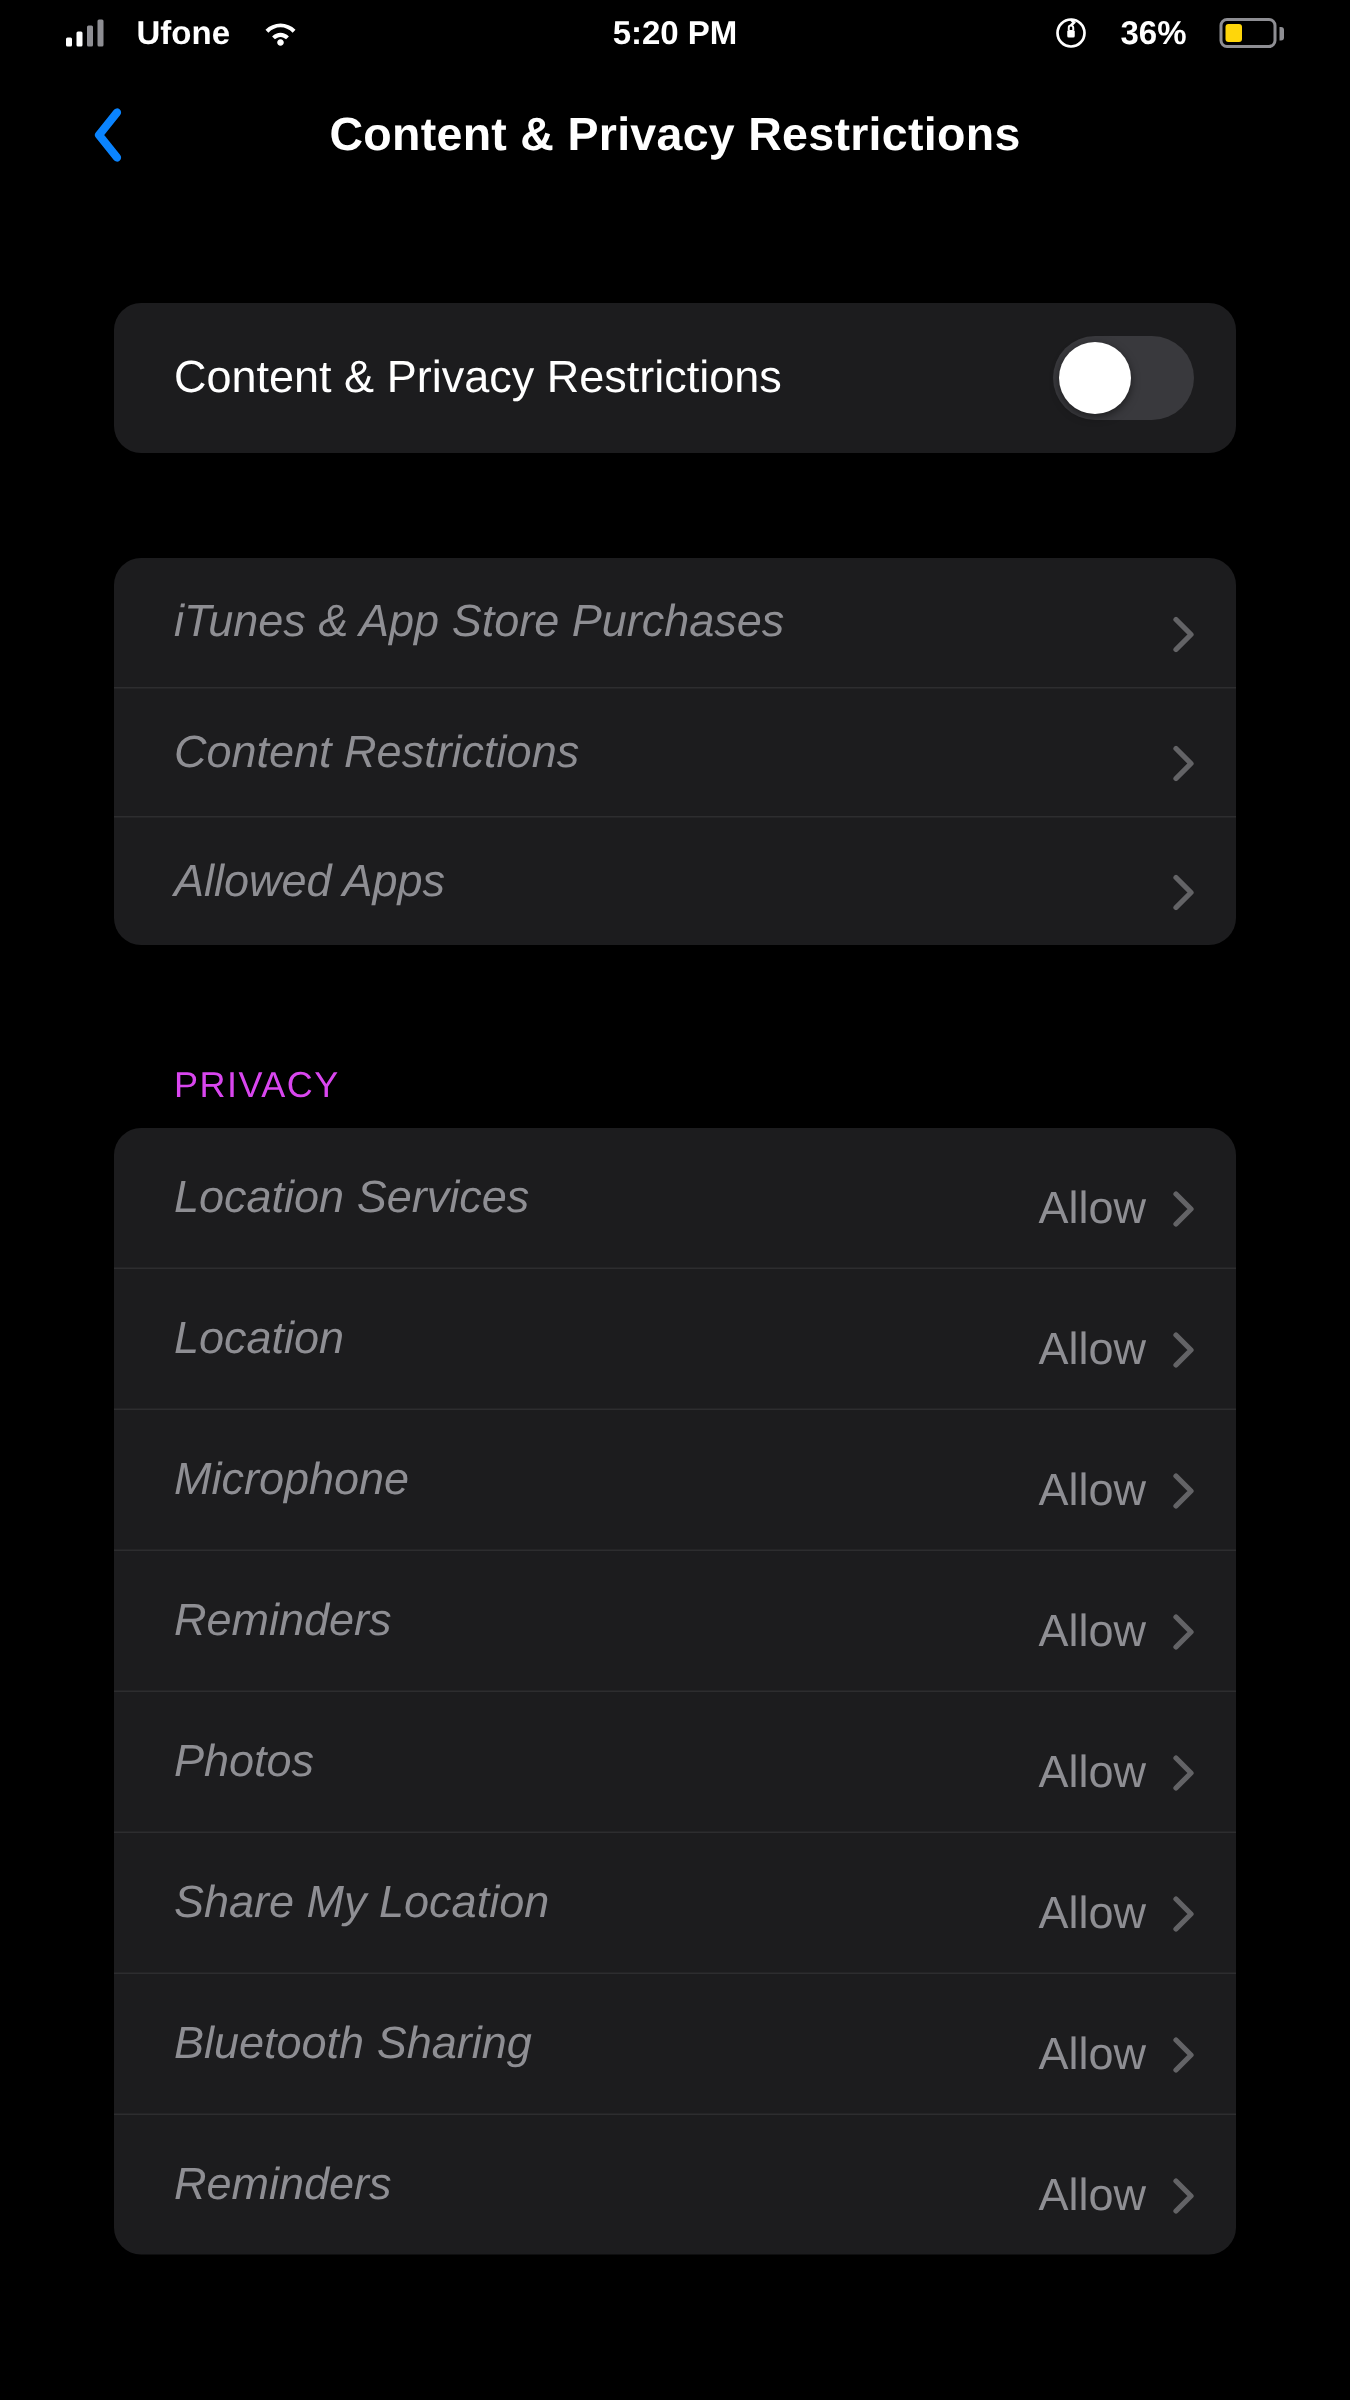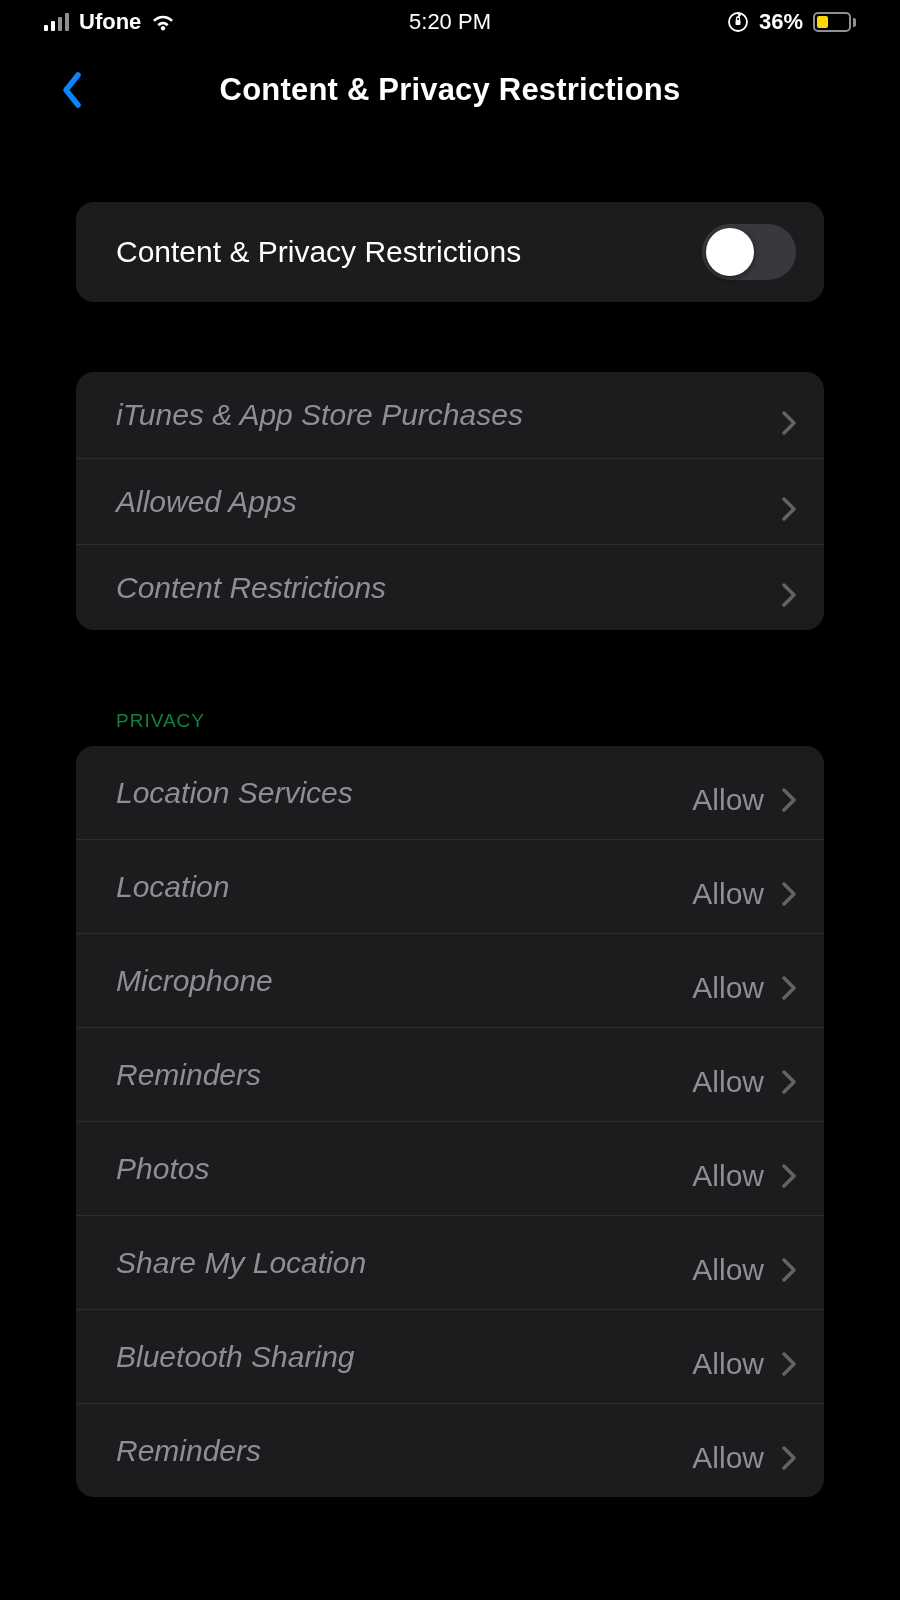--- a/index.html
+++ b/index.html
@@ -15,22 +15,22 @@
   
   .status-bar {
     height: 44px;
     display: flex;
     align-items: center;
     justify-content: space-between;
     padding: 0 8px;
     font-size: 22px;
     font-weight: 600;
   }
-  .status-left, .status-right { display: flex; align-items: center; gap: 10px; }
-  .status-center { position: absolute; left: 50%; transform: translateX(-50%); font-weight: 400;}
+  .status-left, .status-right { display: flex; align-items: center; gap: 22px; }
+  .status-center { position: absolute; left: 50%; transform: translateX(-50%); font-weight: 700;}
   .signal-bars { display: flex; align-items: flex-end; gap: 3px; height: 18px; }
   .signal-bars span { width: 4px; background: #8e8e93; border-radius: 1px; }
   .signal-bars span:nth-child(1){height:6px;background:#fff;}
   .signal-bars span:nth-child(2){height:10px;background:#fff;}
   .signal-bars span:nth-child(3){height:14px;}
   .signal-bars span:nth-child(4){height:18px;}
   .wifi-icon svg, .lock-icon svg { display:block; }
   .battery {
     display: flex; align-items: center; gap: 2px;
   }
@@ -63,22 +63,22 @@
     letter-spacing: 0.2px;
   }
   
   .content { padding: 0 40px; margin-top: 80px; }
   .group {
     background: #1c1c1e;
     border-radius: 18px;
     overflow: hidden;
   }
   .section-header {
-    font-size: 19px;
-    color: #15803d;
+    font-size: 24px;
+    color: #d946ef;
     letter-spacing: 1px;
     padding: 0 0 14px 40px;
     font-weight: 500;
   }
   .row {
     display: flex;
     align-items: center;
     justify-content: space-between;
     padding: 22px 28px 22px 40px;
     min-height: 86px;
@@ -172,31 +172,31 @@
         <span class="row-label">iTunes &amp; App Store Purchases</span>
         <span class="row-right">
           <span class="chevron">
               <svg width="14" height="24" viewBox="0 0 14 24">
                 <polyline points="2,2 12,12 2,22" fill="none" stroke="#636366" stroke-width="3.5" stroke-linecap="round" stroke-linejoin="round"></polyline>
               </svg>
             </span>
         </span>
       </div>
       <div class="row">
+        <span class="row-label">Content Restrictions</span>
+        <span class="row-right">
+          <span class="chevron">
+              <svg width="14" height="24" viewBox="0 0 14 24">
+                <polyline points="2,2 12,12 2,22" fill="none" stroke="#636366" stroke-width="3.5" stroke-linecap="round" stroke-linejoin="round"></polyline>
+              </svg>
+            </span>
+        </span>
+      </div>
+      <div class="row">
         <span class="row-label">Allowed Apps</span>
-        <span class="row-right">
-          <span class="chevron">
-              <svg width="14" height="24" viewBox="0 0 14 24">
-                <polyline points="2,2 12,12 2,22" fill="none" stroke="#636366" stroke-width="3.5" stroke-linecap="round" stroke-linejoin="round"></polyline>
-              </svg>
-            </span>
-        </span>
-      </div>
-      <div class="row">
-        <span class="row-label">Content Restrictions</span>
         <span class="row-right">
           <span class="chevron">
               <svg width="14" height="24" viewBox="0 0 14 24">
                 <polyline points="2,2 12,12 2,22" fill="none" stroke="#636366" stroke-width="3.5" stroke-linecap="round" stroke-linejoin="round"></polyline>
               </svg>
             </span>
         </span>
       </div>
     </div>
 

